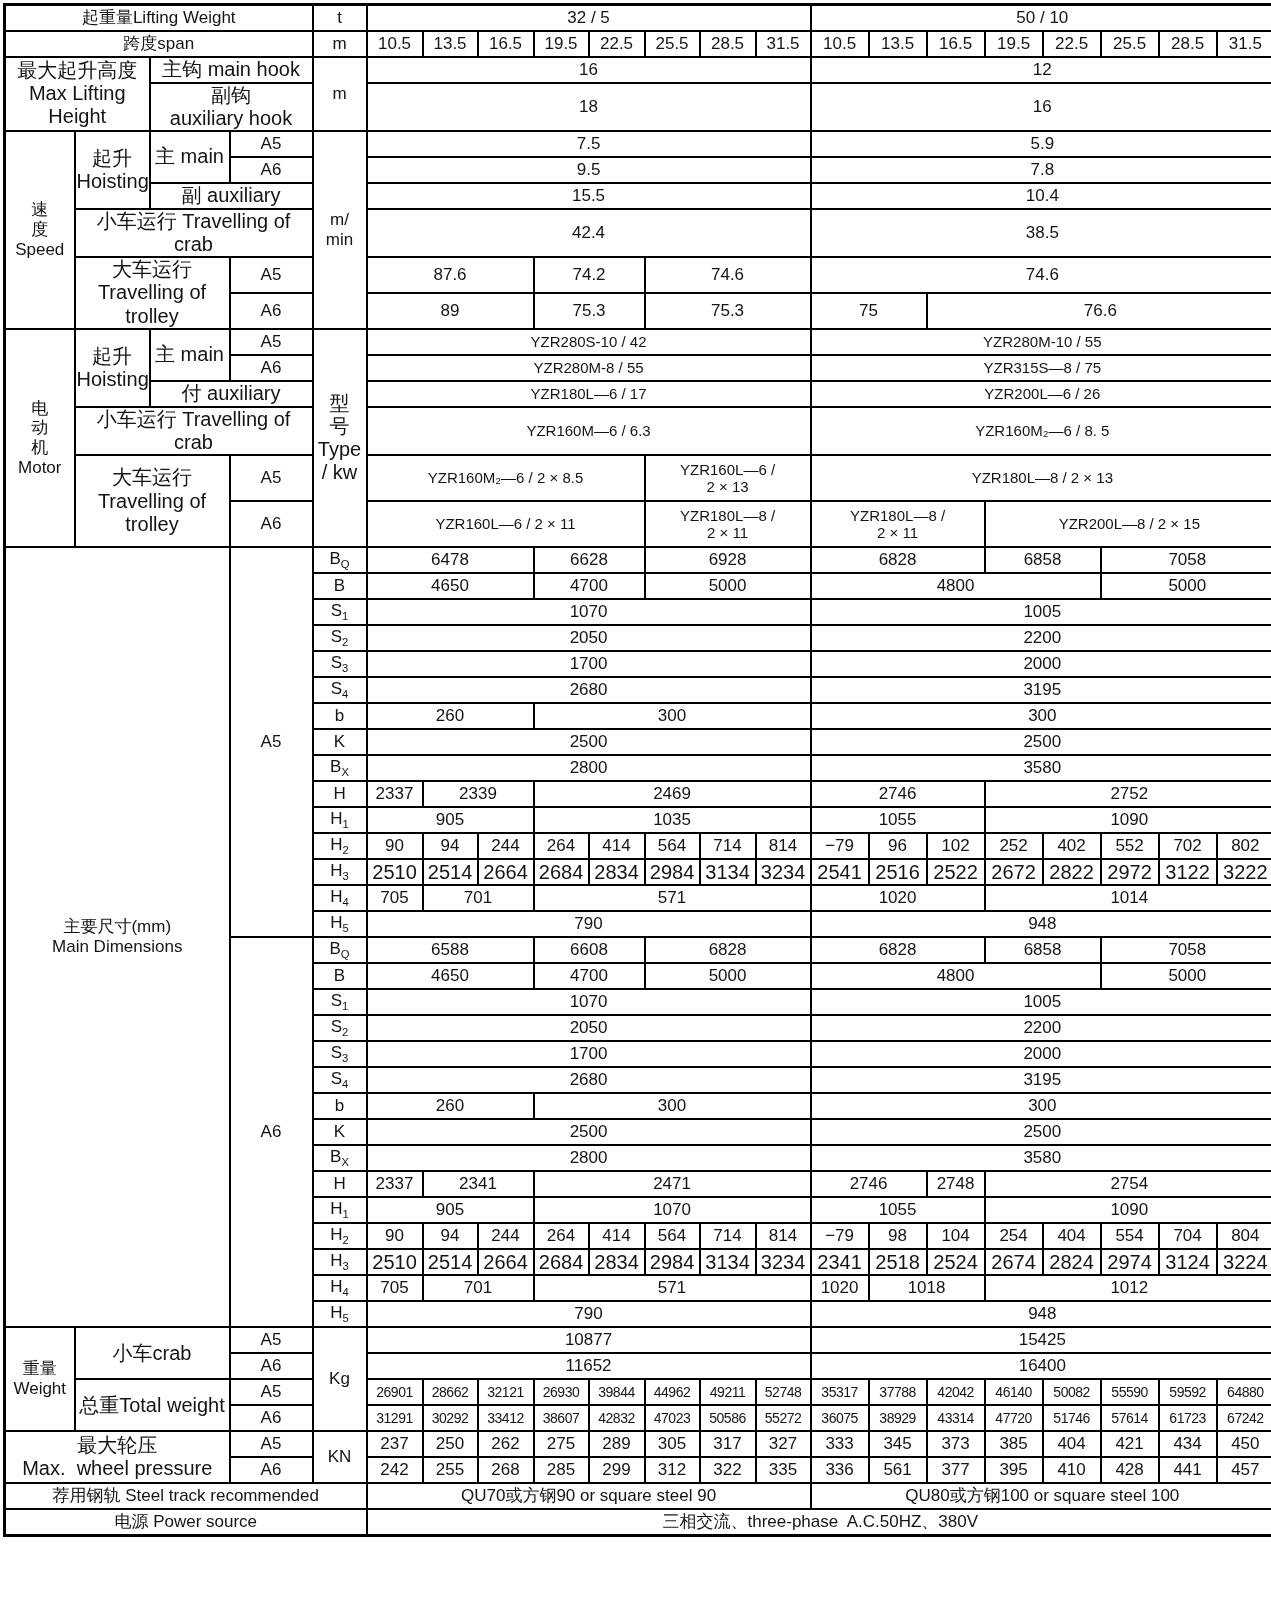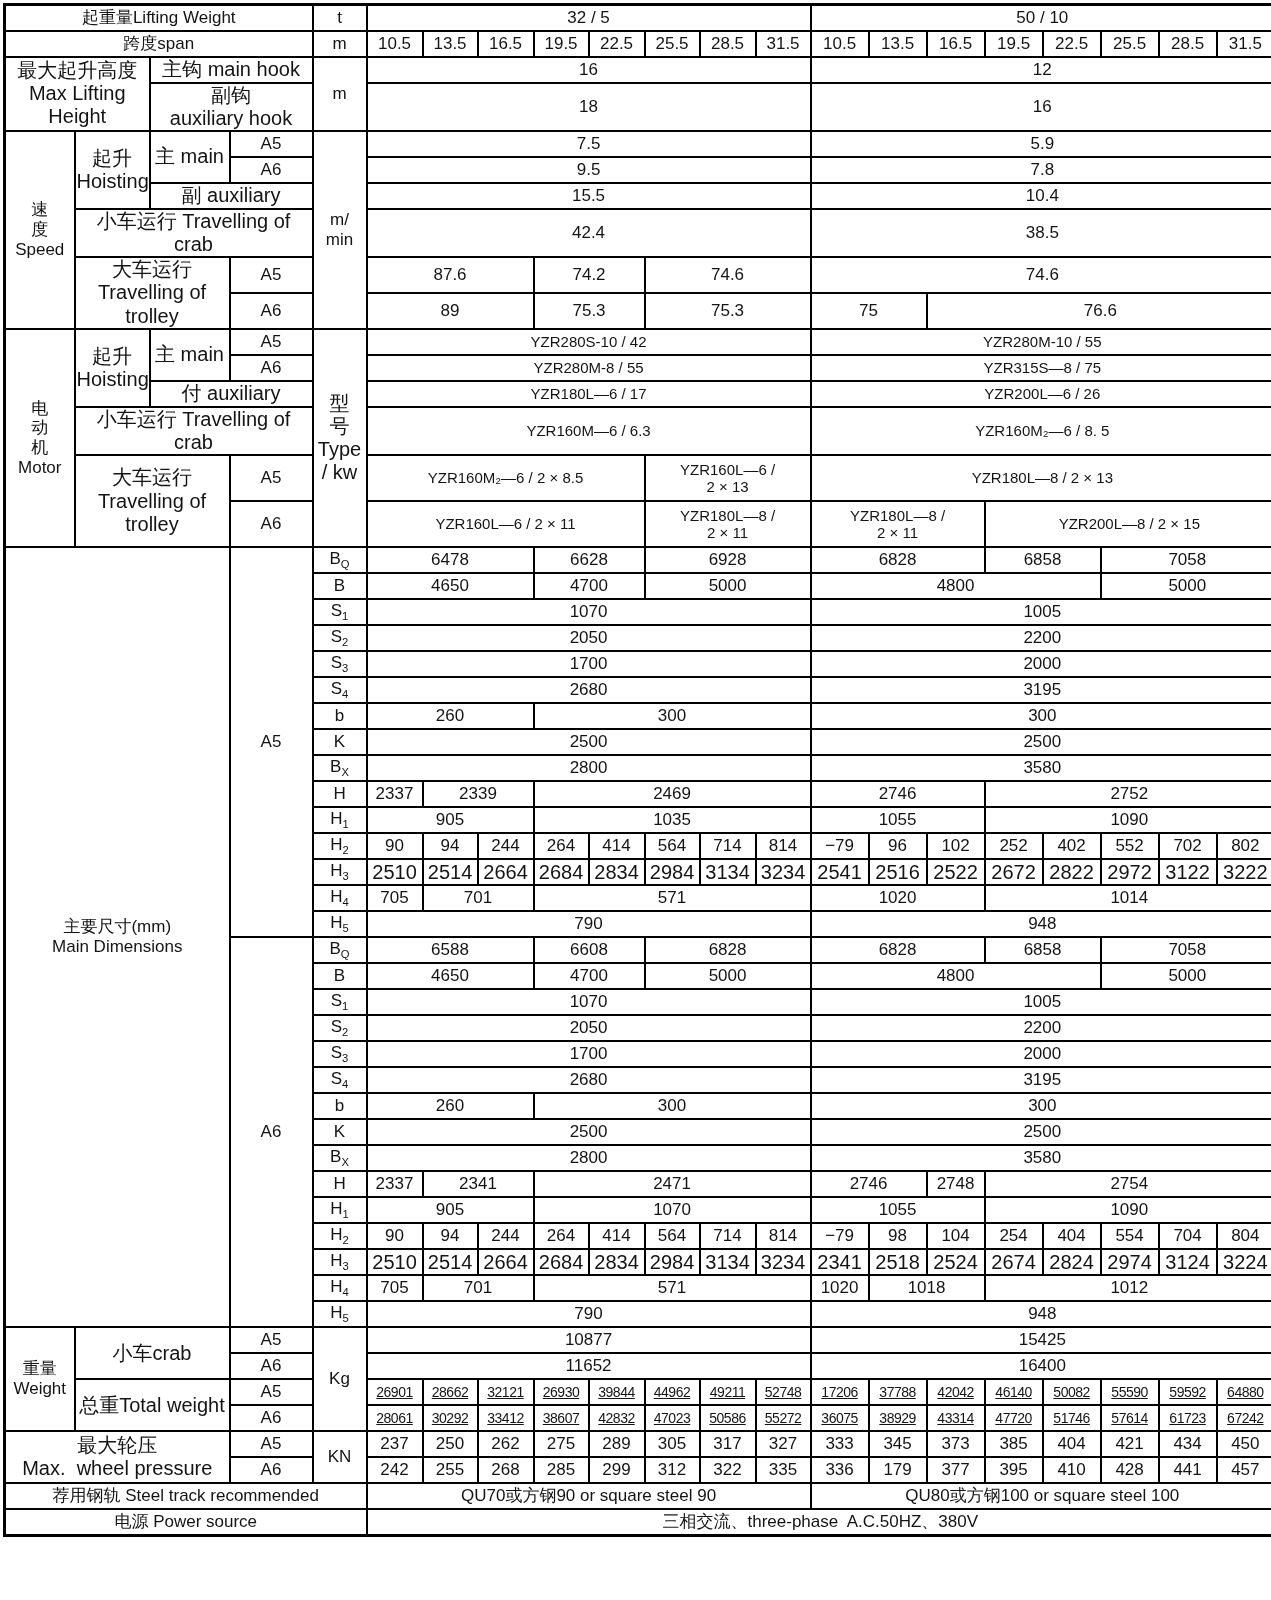--- a/index.html
+++ b/index.html
@@ -4,21 +4,21 @@
 <style>
   html,body{margin:0;padding:0;background:#fff;}
   body{width:1271px;height:1600px;font-family:"Liberation Sans","DejaVu Sans",sans-serif;color:#141414;}
   table{border-collapse:collapse;table-layout:fixed;width:1263px;margin:3px 0 0 3px;border:3px solid #000;}
   td{border:2px solid #000;text-align:center;vertical-align:middle;padding:0 1px;font-size:17px;line-height:1.16;white-space:pre-wrap;overflow:hidden;}
   tr{height:26px;}
   tr.rh44{height:44px;}
   tr.rh46{height:46px;}
   .md{font-size:20px;}
   .mo{font-size:15px;}
-  .sm{font-size:14px;letter-spacing:-0.5px;text-decoration:underline;}
+  .sm{font-size:14px;letter-spacing:-0.5px;}
   sub{font-size:66%;}
 </style>
 </head>
 <body>
 
 <table>
 <colgroup>
 <col style="width:70px">
       <col style="width:75px">
       <col style="width:80px">
@@ -439,32 +439,32 @@
   <td colspan="2" rowspan="2" class="md">总重Total weight</td>
   <td>A5</td>
   <td class="sm">26901</td>
   <td class="sm">28662</td>
   <td class="sm">32121</td>
   <td class="sm">26930</td>
   <td class="sm">39844</td>
   <td class="sm">44962</td>
   <td class="sm">49211</td>
   <td class="sm">52748</td>
-  <td class="sm">17206</td>
+  <td class="sm">35317</td>
   <td class="sm">37788</td>
   <td class="sm">42042</td>
   <td class="sm">46140</td>
   <td class="sm">50082</td>
   <td class="sm">55590</td>
   <td class="sm">59592</td>
   <td class="sm">64880</td>
 </tr>
 <tr>
   <td>A6</td>
-  <td class="sm">28061</td>
+  <td class="sm">31291</td>
   <td class="sm">30292</td>
   <td class="sm">33412</td>
   <td class="sm">38607</td>
   <td class="sm">42832</td>
   <td class="sm">47023</td>
   <td class="sm">50586</td>
   <td class="sm">55272</td>
   <td class="sm">36075</td>
   <td class="sm">38929</td>
   <td class="sm">43314</td>
@@ -500,21 +500,21 @@
   <td>A6</td>
   <td>242</td>
   <td>255</td>
   <td>268</td>
   <td>285</td>
   <td>299</td>
   <td>312</td>
   <td>322</td>
   <td>335</td>
   <td>336</td>
-  <td>179</td>
+  <td>561</td>
   <td>377</td>
   <td>395</td>
   <td>410</td>
   <td>428</td>
   <td>441</td>
   <td>457</td>
 </tr>
 <tr>
   <td colspan="5">荐用钢轨 Steel track recommended</td>
   <td colspan="8">QU70或方钢90 or square steel 90</td>

